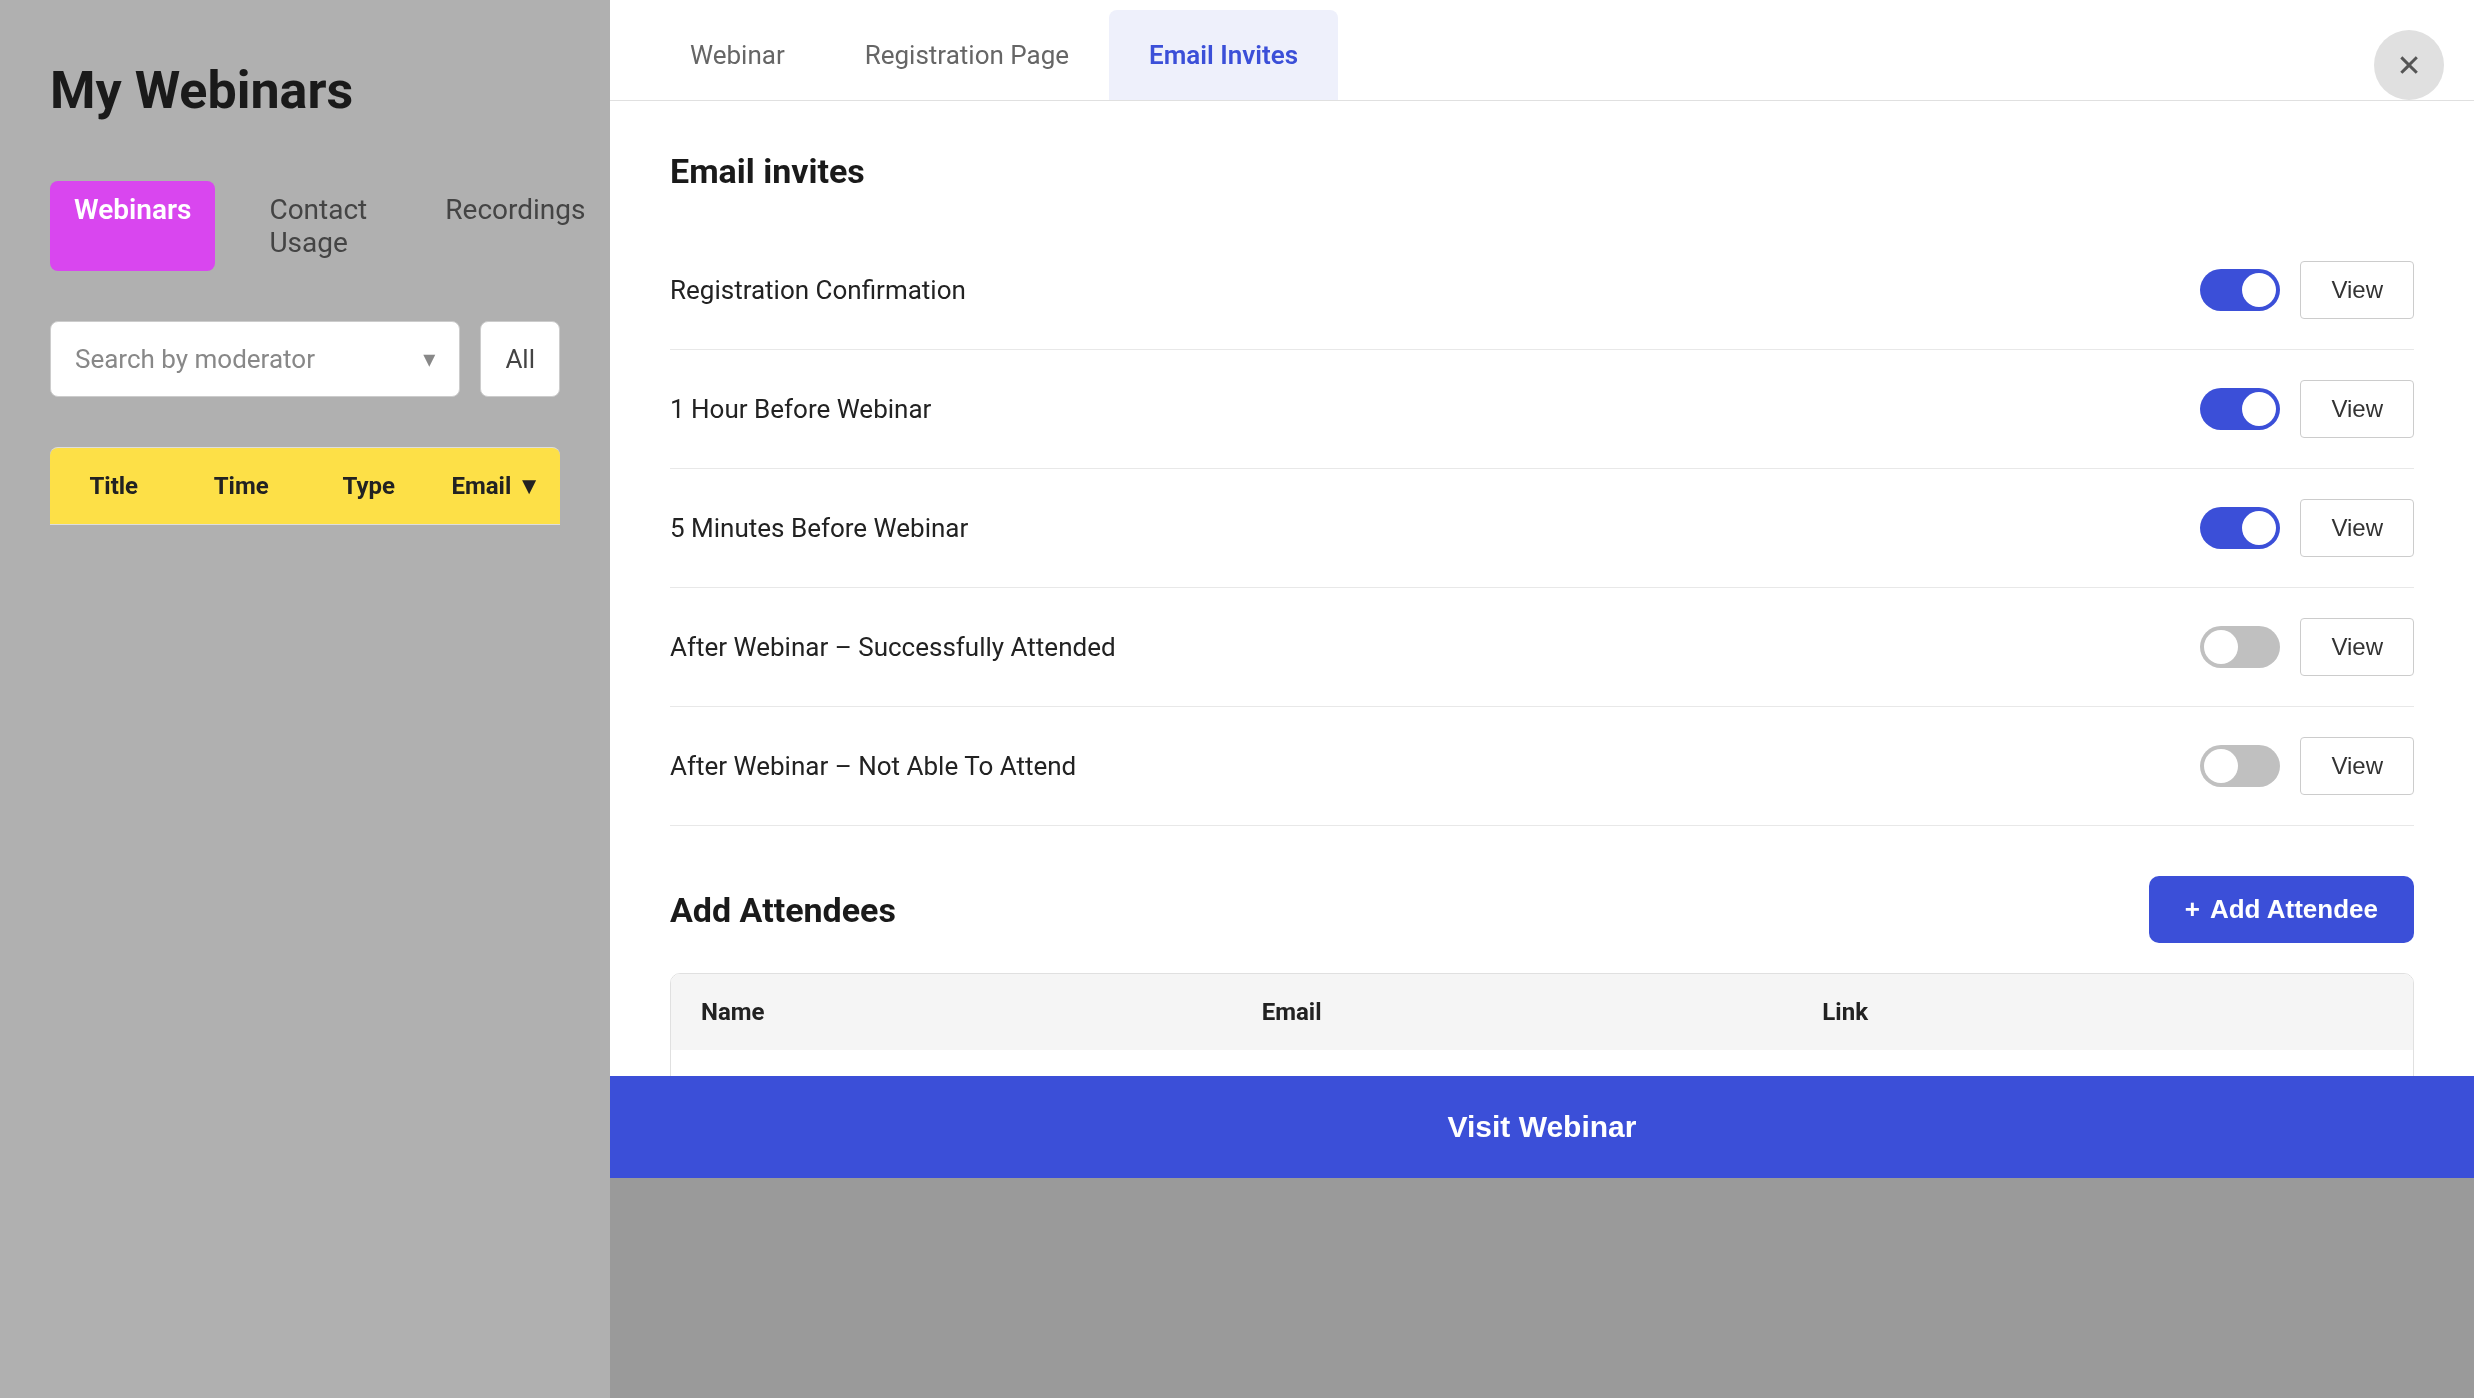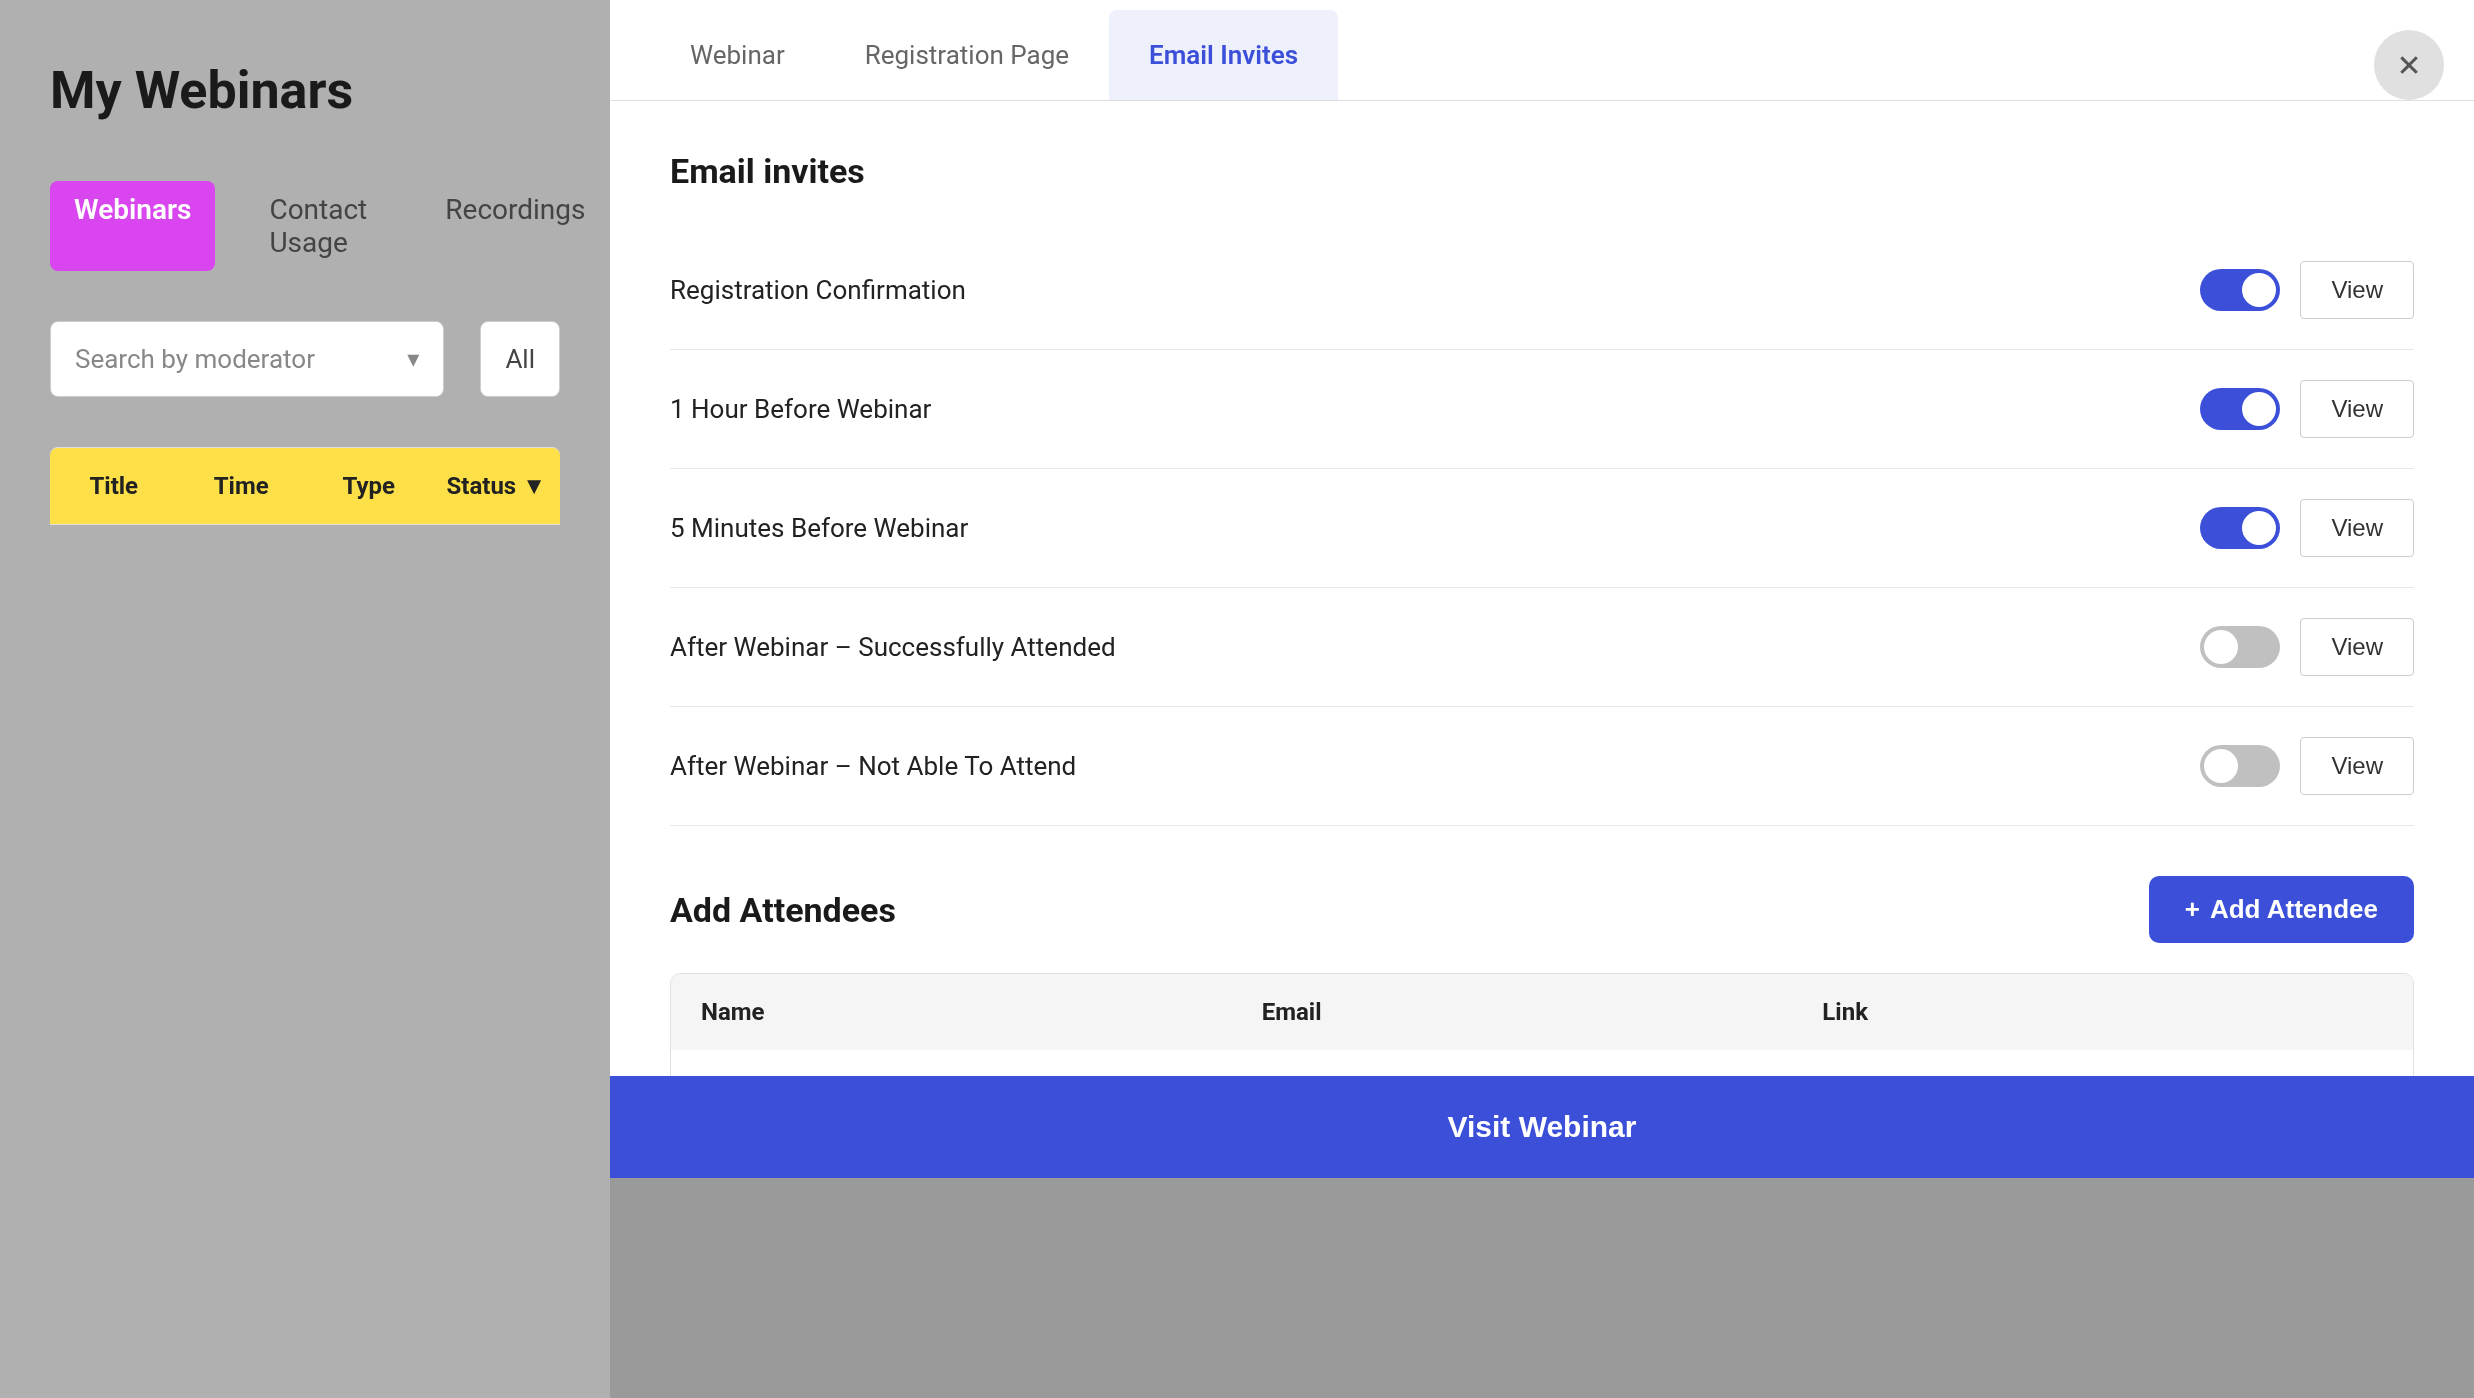--- a/index.html
+++ b/index.html
@@ -44,21 +44,21 @@
     }
 
     .tab.active {
       background: #d946ef;
       color: white;
       font-weight: 600;
     }
 
     .search-row {
       display: flex;
-      gap: 36px;
+      gap: 20px;
       margin-bottom: 50px;
     }
 
     .search-box {
       flex: 1;
       background: white;
       border: 1px solid #ccc;
       border-radius: 8px;
       padding: 22px 24px;
       font-size: 26px;
@@ -328,21 +328,21 @@
       <span>Search by moderator</span>
       <span class="chevron-icon">▾</span>
     </div>
     <div class="all-badge">All</div>
   </div>
 
   <div class="table-header">
     <div class="th">Title</div>
     <div class="th">Time</div>
     <div class="th">Type</div>
-    <div class="th">Status ▼</div>
+    <div class="th">Email ▼</div>
   </div>
 </div>
 
 <div class="close-btn">
   <span>✕</span>
 </div>
 
 <div class="right-panel">
 
   <div class="modal-tabs">

